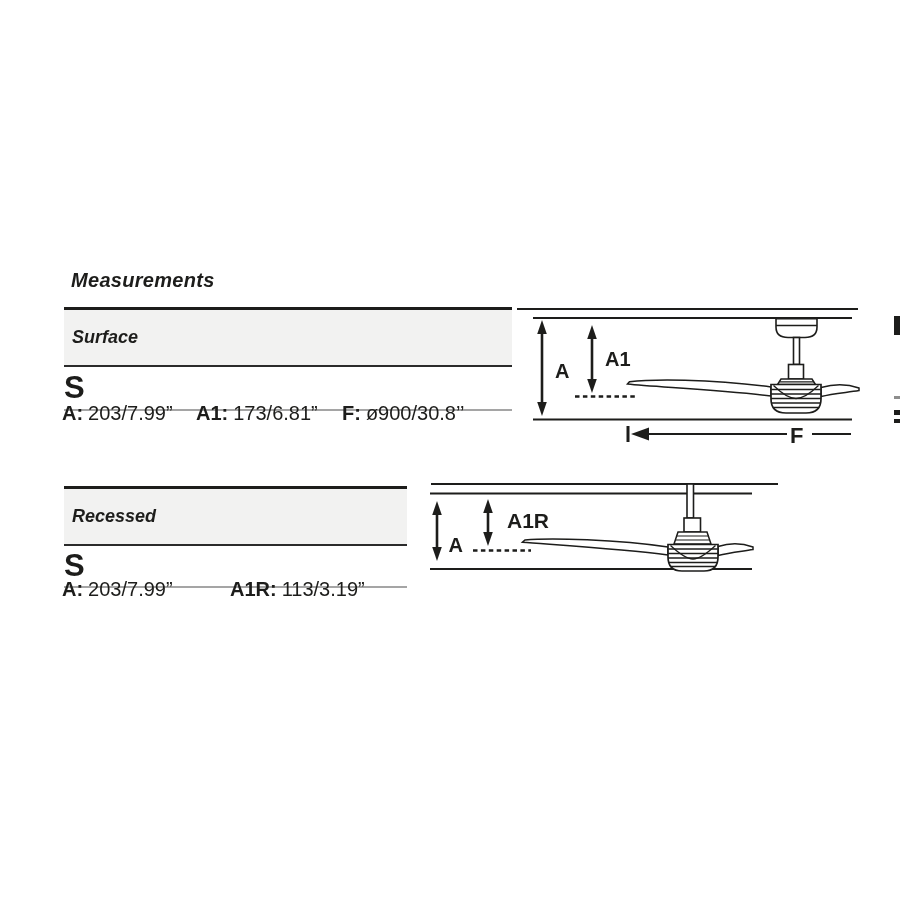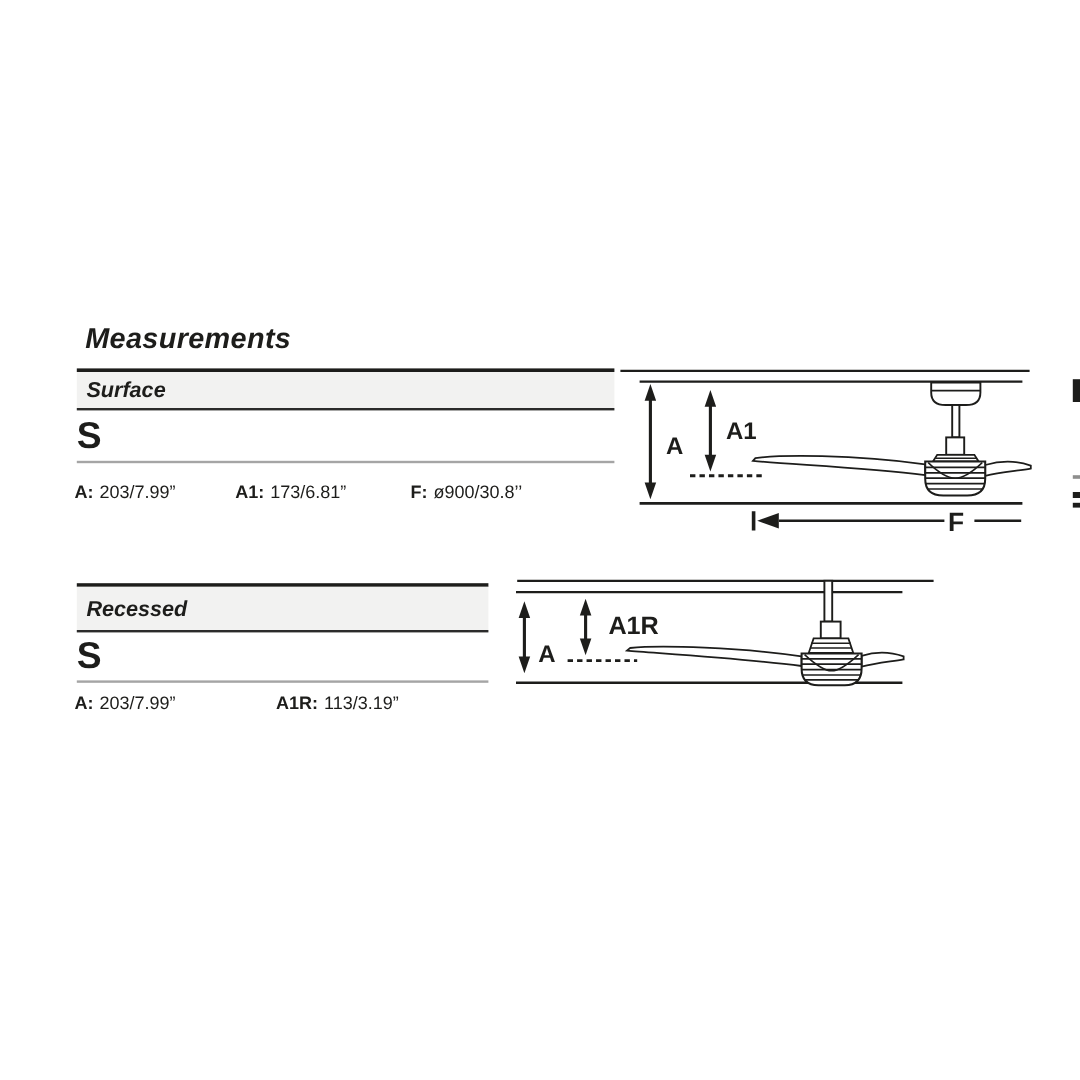--- a/index.html
+++ b/index.html
@@ -4,21 +4,21 @@
 <style>
   html,body{margin:0;padding:0;background:#fff;}
   body{
     width:900px;height:900px;position:relative;overflow:hidden;
     font-family:"Liberation Sans","DejaVu Sans",sans-serif;
     color:#1d1d1b;
   }
   .abs{position:absolute;}
   .page-title{
     left:71px;top:269px;
-    font-size:24px;font-weight:700;font-style:italic;
+    font-size:20px;font-weight:700;font-style:italic;
     letter-spacing:0.3px;
   }
   .spec-table{
     border-top:3px solid #1d1d1b;
     box-sizing:border-box;
   }
   .spec-table .tbl-header{
     background:#f2f2f1;
     display:flex;align-items:center;
     padding-left:8px;
@@ -26,26 +26,26 @@
     border-bottom:2px solid #2b2b2b;
     box-sizing:border-box;
   }
   .spec-table .tbl-row{
     display:flex;align-items:center;
     font-size:31px;font-weight:700;
     border-bottom:2px solid #a5a5a5;
     box-sizing:border-box;
   }
   .surface-table{left:64px;top:307px;width:448px;}
-  .surface-table .tbl-header{height:32px;}
+  .surface-table .tbl-header{height:57px;}
   .surface-table .tbl-row{height:44px;}
   .recessed-table{left:64px;top:486px;width:343px;}
-  .recessed-table .tbl-header{height:38px;}
+  .recessed-table .tbl-header{height:57px;}
   .recessed-table .tbl-row{height:42px;}
-  .dims-row{font-size:15px;height:24px;}
+  .dims-row{font-size:20px;height:24px;}
   .dims-row .dim{position:absolute;top:0;white-space:nowrap;}
   .dims-row .dim b{font-weight:700;margin-right:5px;}
   svg{display:block;}
   svg .ln{stroke:#1d1d1b;fill:none;}
   svg .fillb{fill:#1d1d1b;stroke:none;}
   svg .shape{fill:#ffffff;stroke:#1d1d1b;}
   svg text{
     font-family:"Liberation Sans","DejaVu Sans",sans-serif;
     font-weight:700;fill:#1d1d1b;
   }

